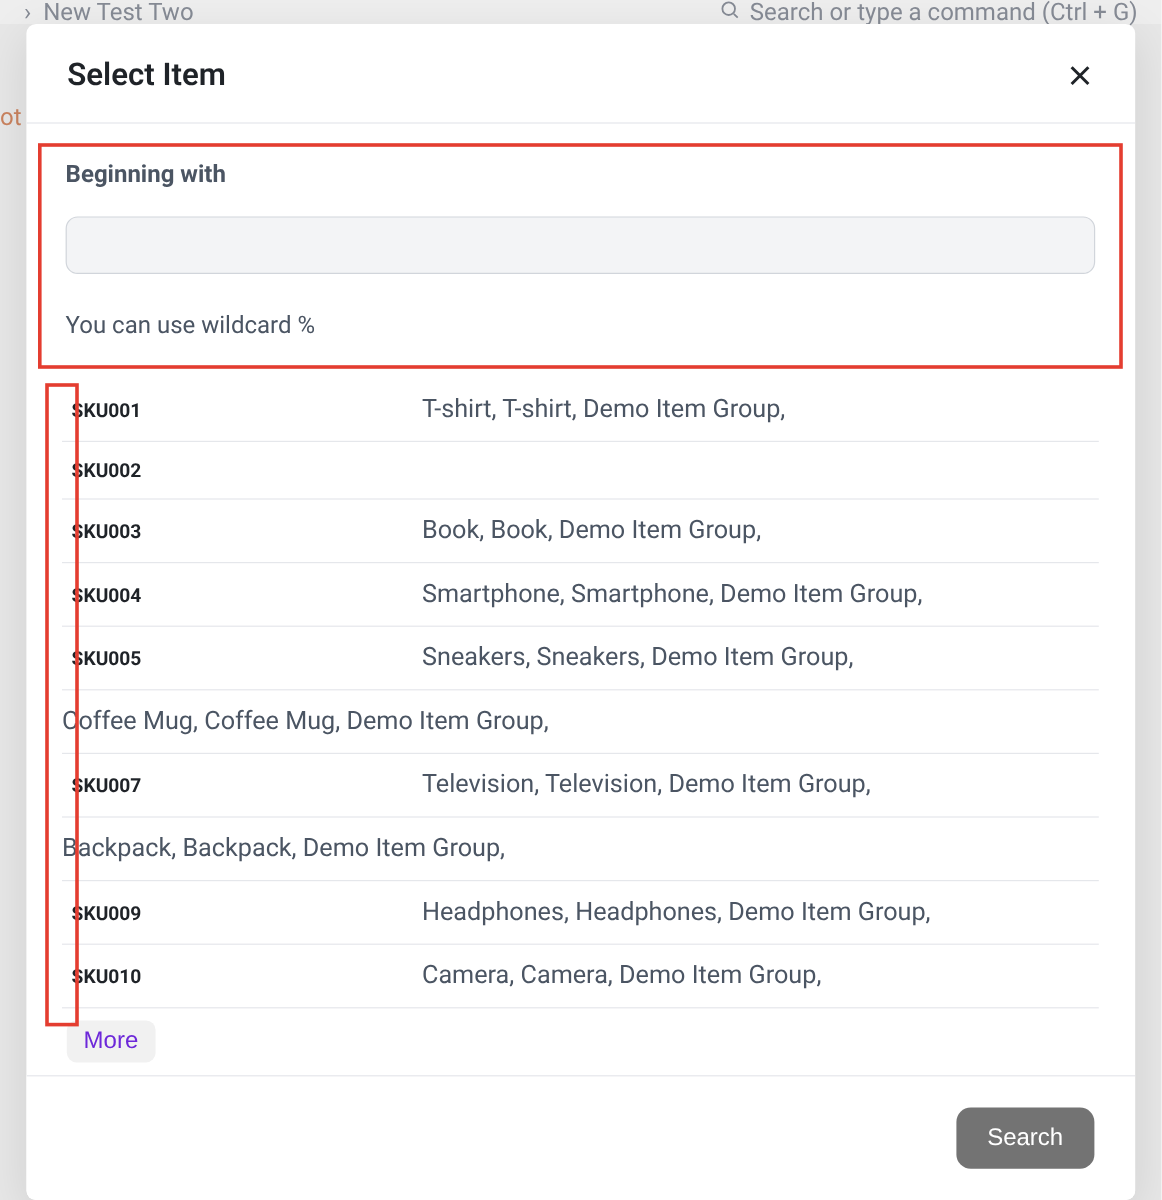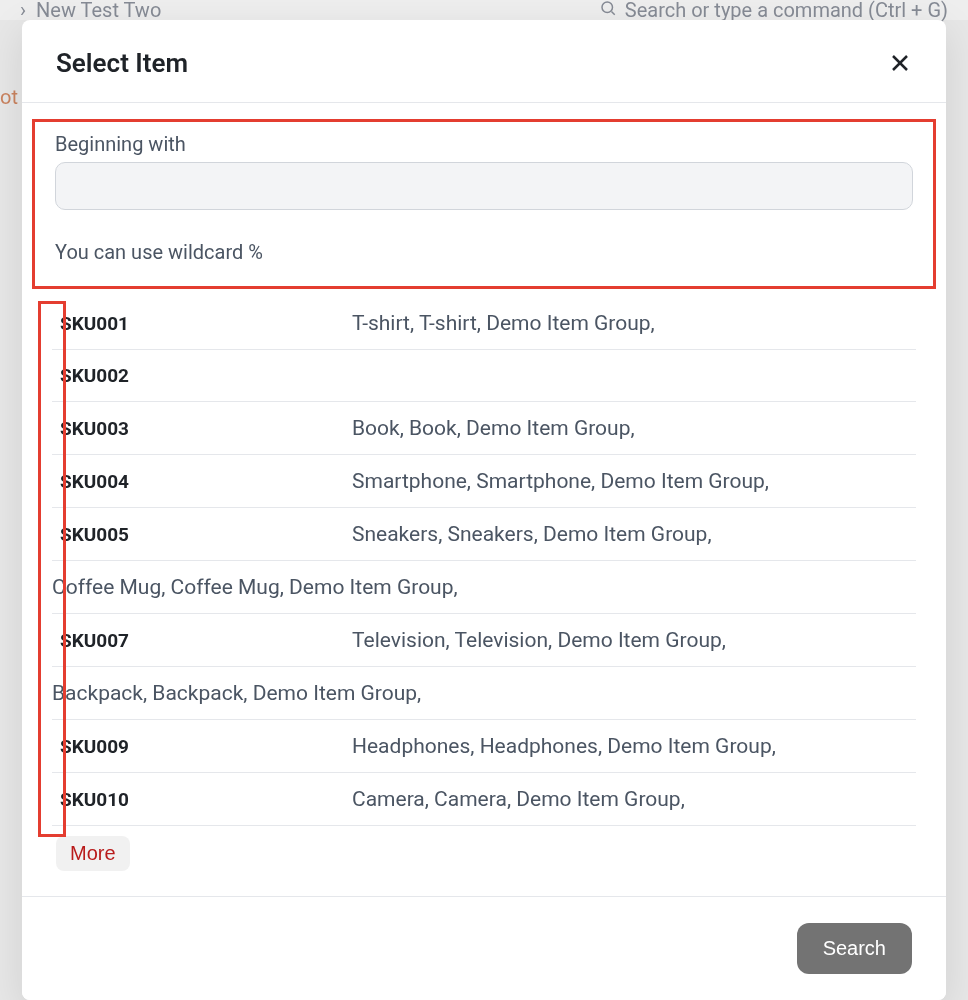--- a/index.html
+++ b/index.html
@@ -97,21 +97,22 @@
       padding: 0;
     }
     .filter-section {
       margin: 16px 10px 8px 10px;
       border: 3px solid #e43d30;
       padding: 10px 20px 22px 20px;
     }
     .filter-label {
       font-size: 20px;
       color: #4b5563;
-      margin-bottom: 6px;
+      margin-bottom: 24px;
+      font-weight: bold;
     }
     .filter-input {
       width: 100%;
       height: 48px;
       border: 1px solid #d1d5db;
       border-radius: 10px;
       background: #f3f4f6;
       padding: 0 14px;
       font-size: 18px;
       outline: none;
@@ -142,40 +143,40 @@
       align-items: center;
       padding: 14px 0;
       border-bottom: 1px solid #e5e7eb;
       cursor: pointer;
       gap: 20px;
     }
     .result-item:first-child {
       border-top: none;
     }
     .result-sku {
-      font-size: 19px;
+      font-size: 16px;
       font-weight: 700;
       color: #1f2328;
       width: 280px;
       padding-left: 8px;
     }
     .result-desc {
       font-size: 21px;
       color: #4b5563;
       flex: 1;
     }
     .more-button {
       display: inline-block;
       margin-top: 10px;
       margin-left: 4px;
       padding: 6px 14px;
       background: #f1f1f1;
       border-radius: 8px;
       font-size: 20px;
-      color: #b91c1c;
+      color: #6d28d9;
       cursor: pointer;
       border: none;
     }
     .modal-footer {
       border-top: 1px solid #e5e7eb;
       padding: 26px 34px;
       display: flex;
       justify-content: flex-end;
       background: #fff;
     }

